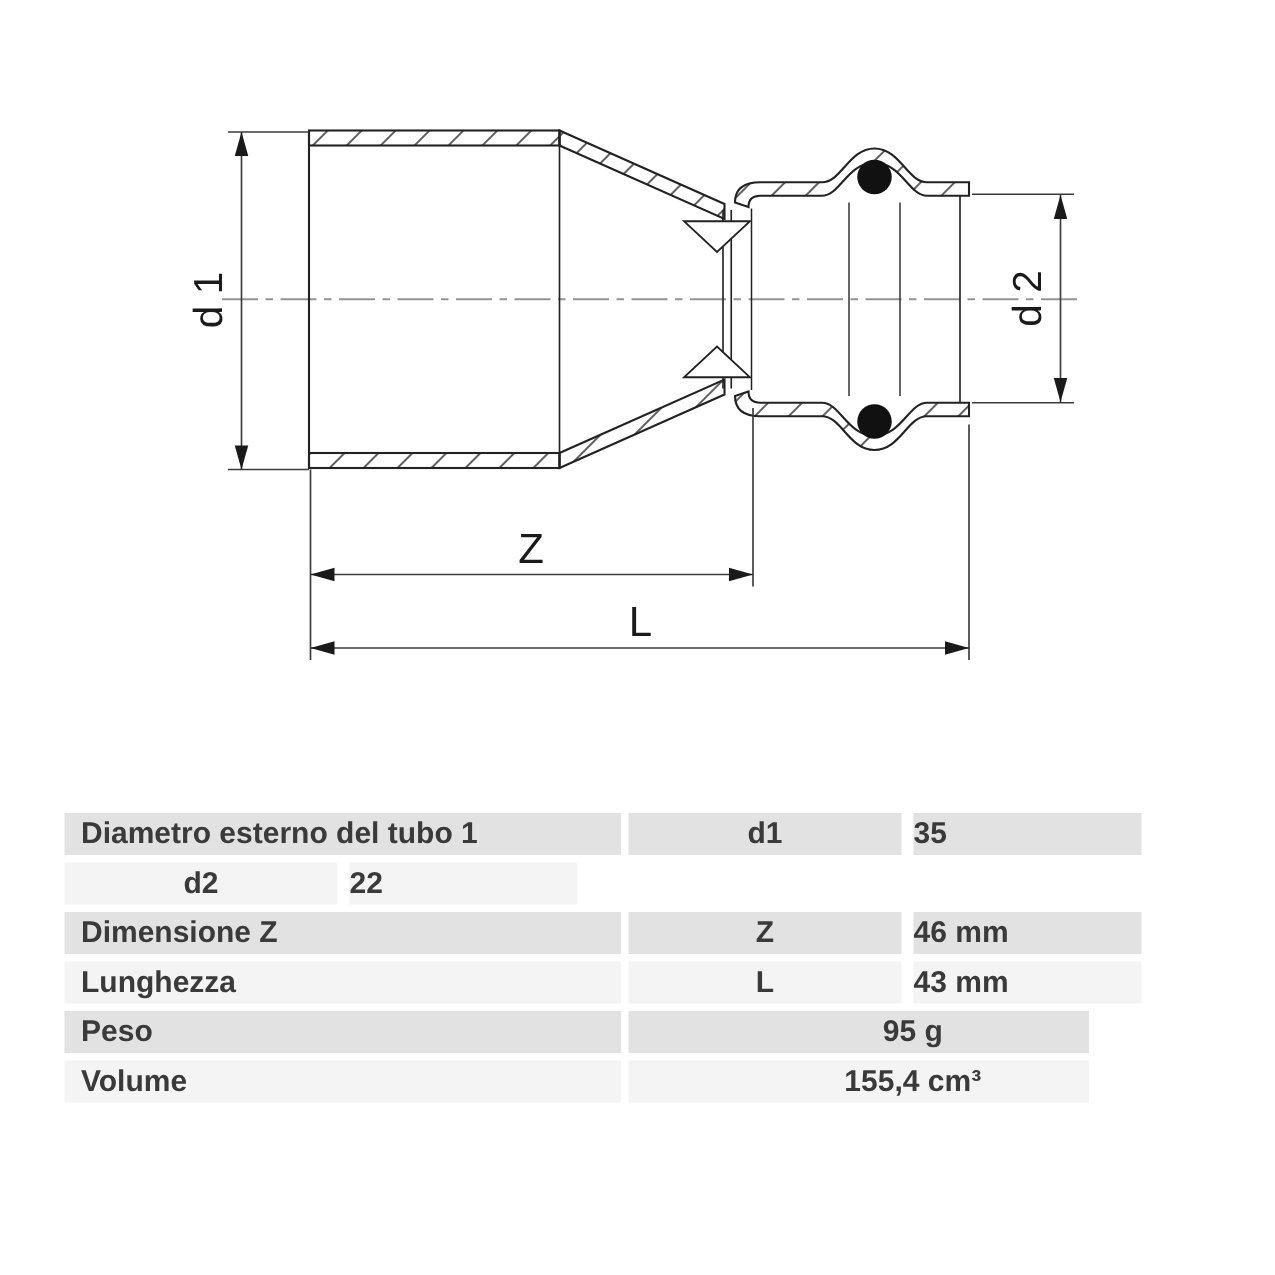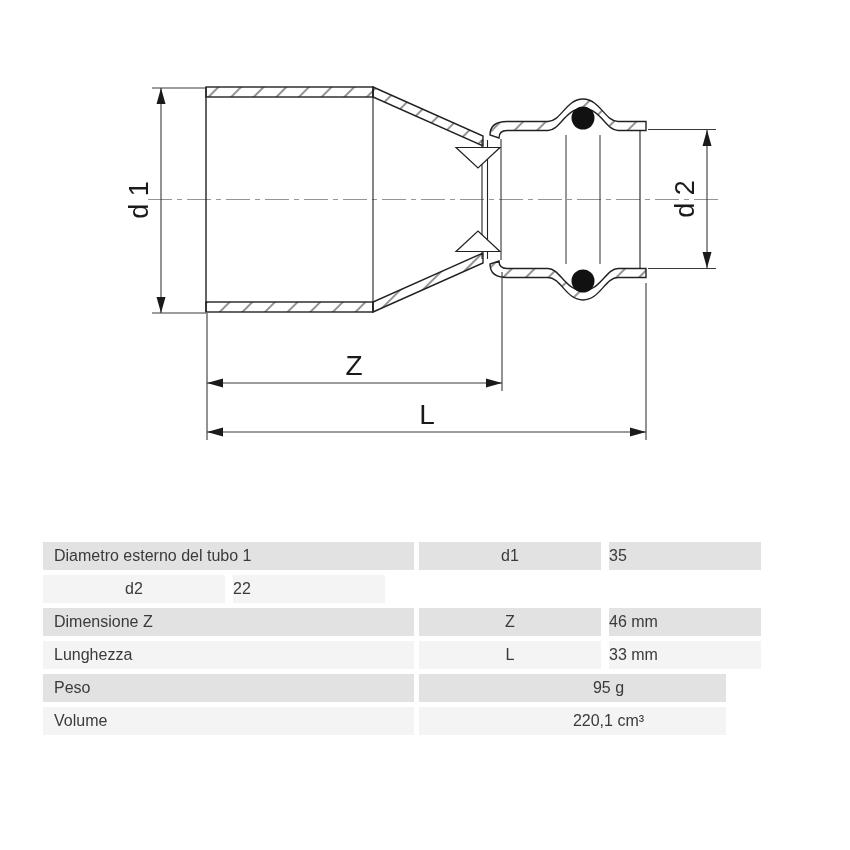--- a/index.html
+++ b/index.html
@@ -7,21 +7,21 @@
     position:relative;width:850px;height:850px;background:#ffffff;overflow:hidden;
     font-family:"Liberation Sans",sans-serif;
   }
   .drawing{position:absolute;left:0;top:0;width:850px;height:470px;}
   .drawing text{font-family:"Liberation Sans",sans-serif;fill:#1a1a1a;}
   .dim-label{font-size:27px;}
   .dim-label-h{font-size:28px;}
 
   .spec-table{
     position:absolute;left:43px;top:542px;width:765px;
-    font-size:16px;color:#3a3a3a;
+    font-size:20px;color:#3a3a3a;font-weight:bold;
   }
   .row{display:flex;height:28px;line-height:28px;margin-bottom:5px;}
   .cell{box-sizing:border-box;overflow:hidden;white-space:nowrap;}
   .row:nth-child(odd) .cell{background:#e2e2e2;}
   .row:nth-child(even) .cell{background:#f4f4f4;}
   .c-label{width:371px;padding-left:11px;margin-right:5px;}
   .c-symbol{width:182px;text-align:center;margin-right:8px;}
   .c-value{width:152px;padding-right:13px;}
   .c-merged{width:307px;text-align:center;padding-left:72px;}
 </style>
@@ -121,28 +121,28 @@
 
     <div class="row">
       <div class="cell c-label">Dimensione Z</div>
       <div class="cell c-symbol">Z</div>
       <div class="cell c-value">46 mm</div>
     </div>
 
     <div class="row">
       <div class="cell c-label">Lunghezza</div>
       <div class="cell c-symbol">L</div>
-      <div class="cell c-value">33 mm</div>
+      <div class="cell c-value">43 mm</div>
     </div>
 
     <div class="row">
       <div class="cell c-label">Peso</div>
       <div class="cell c-merged">95 g</div>
     </div>
 
     <div class="row">
       <div class="cell c-label">Volume</div>
-      <div class="cell c-merged">220,1 cm³</div>
+      <div class="cell c-merged">155,4 cm³</div>
     </div>
 
 
   </div>
 </div>
 
 </body></html>

